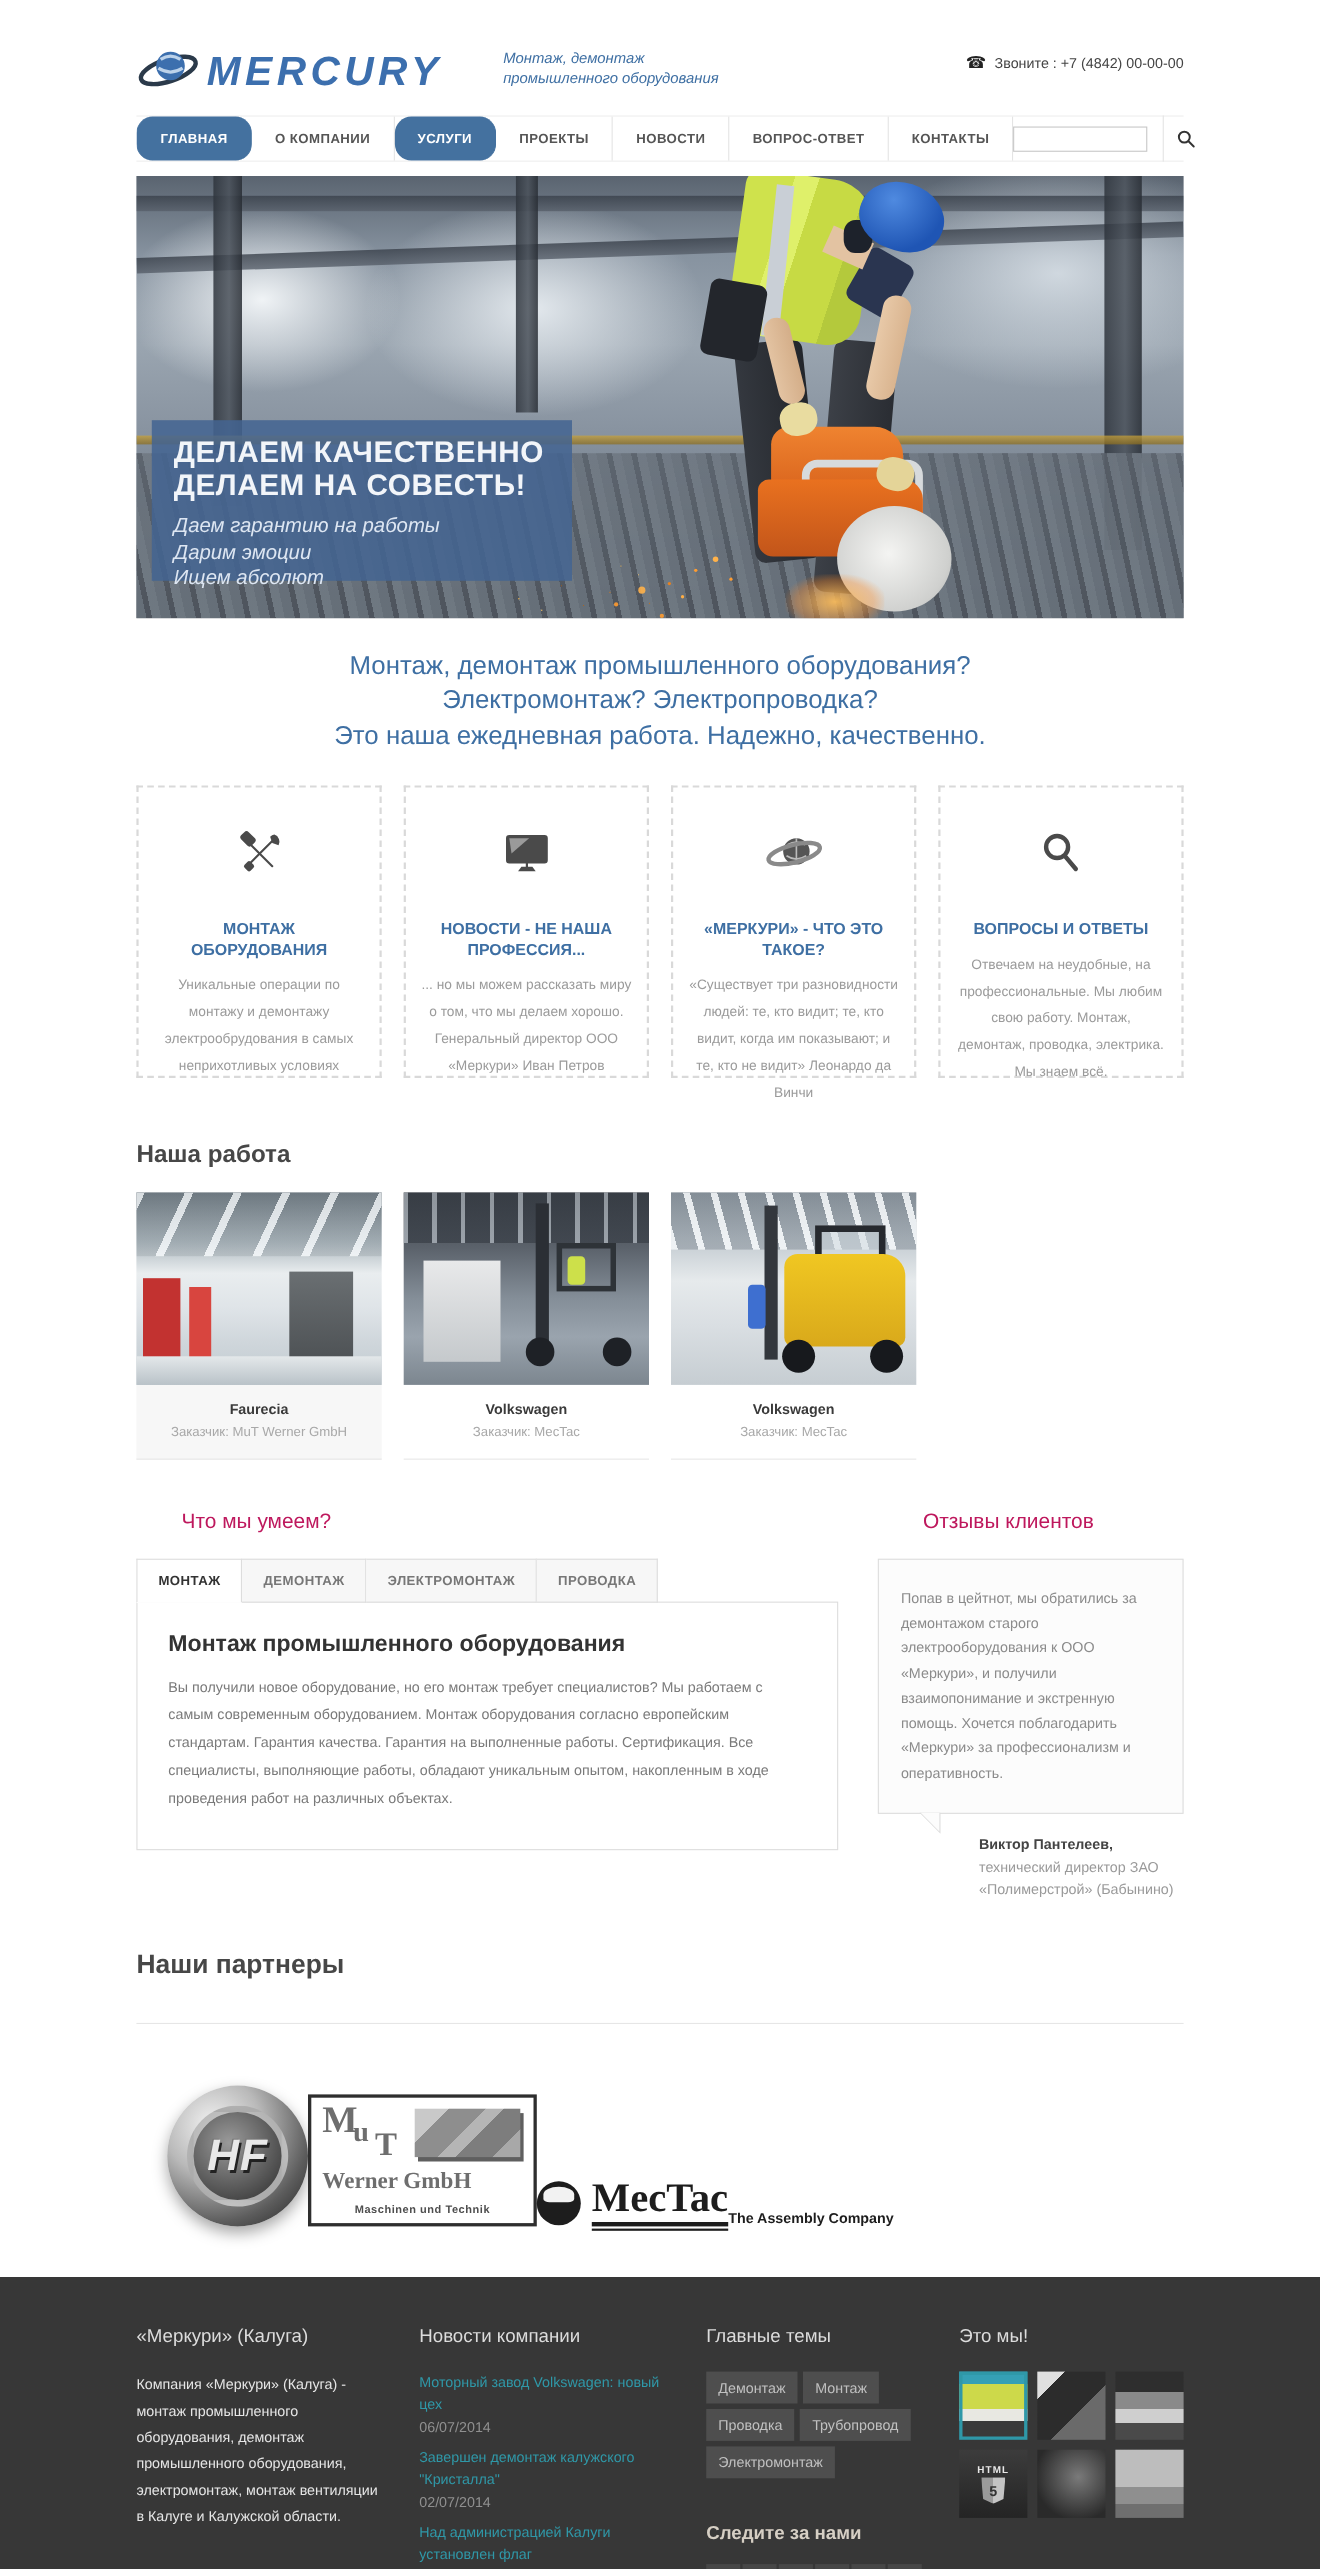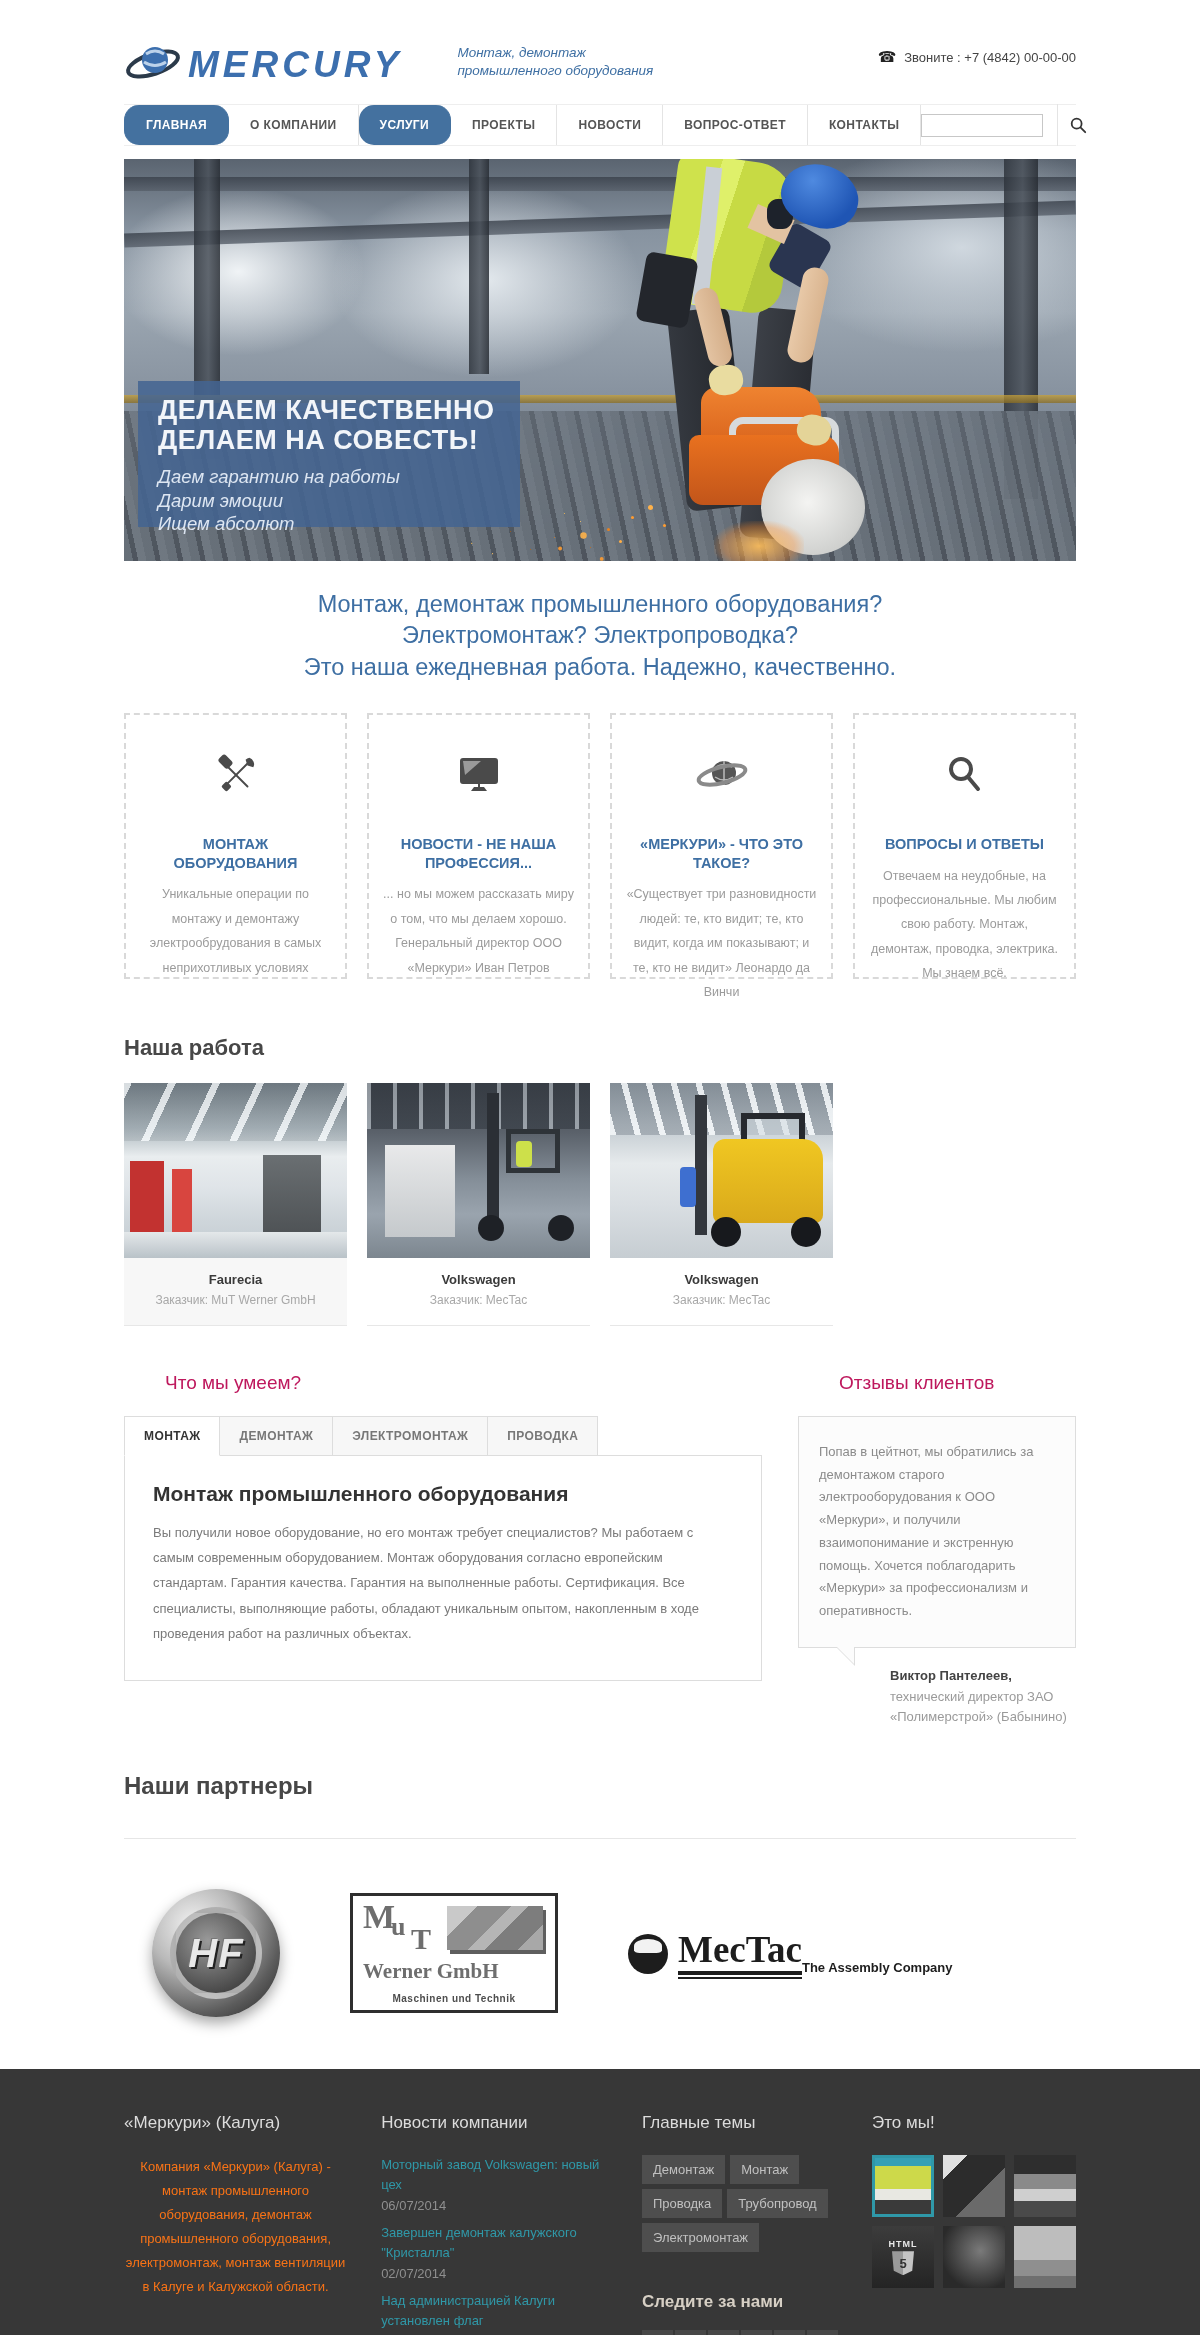--- a/index.html
+++ b/index.html
@@ -179,21 +179,21 @@
     border-left: 17px solid transparent; border-top: 17px solid #fcfcfc; z-index: 2; }
   .bubble:before { content: ""; position: absolute; left: 37px; bottom: -19px;
     border-left: 19px solid transparent; border-top: 19px solid #ddd; }
   .t-author { margin: 18px 0 0 92px; font-size: 13px; color: #9a9a9a; line-height: 1.6; }
   .t-author b { color: #444; }
 
   
   .partners { margin-top: 44px; }
   .partners .sec-heading { font-size: 24px; }
   .partners hr { border: none; border-top: 1px solid #e6e6e6; margin-top: 38px; }
-  .partner-row { display: flex; align-items: center; gap: 70px; margin-top: 44px; padding-left: 28px; height: 140px; }
+  .partner-row { display: flex; align-items: flex-end; margin-top: 44px; padding-left: 28px; height: 140px; }
   .p-hf { width: 128px; height: 128px; border-radius: 50%; cursor: pointer;
     background: radial-gradient(circle at 32% 28%, #f2f2f2, #b9b9b9 35%, #5c5c5c 70%, #1f1f1f 100%);
     display: flex; align-items: center; justify-content: center; box-shadow: 0 6px 14px rgba(0,0,0,.35); }
   .p-hf .inner { width: 92px; height: 92px; border-radius: 50%; border: 6px solid rgba(255,255,255,.55);
     background: radial-gradient(circle at 40% 35%, #9a9a9a, #474747 75%);
     display: flex; align-items: center; justify-content: center; }
   .p-hf .hf-text { font-size: 40px; font-weight: bold; font-style: italic; color: #e8e8e8;
     text-shadow: 2px 2px 0 #222, -1px -1px 0 #777; letter-spacing: 1px; }
   .p-mut { width: 208px; height: 120px; border: 3px solid #2e2e2e; background: #fff; position: relative;
     font-family: "Liberation Serif", serif; color: #6e6e6e; cursor: pointer; padding: 6px 10px; }
@@ -213,21 +213,21 @@
   .mectac-name { font-family: "Liberation Serif", serif; font-size: 37px; font-weight: bold; color: #1d1d1d;
     line-height: .95; border-bottom: 4px solid #1d1d1d; padding-bottom: 4px; position: relative; }
   .mectac-name:after { content: ""; display: block; position: absolute; left: 0; right: 0; bottom: -8px; border-top: 2px solid #1d1d1d; }
   .mectac-sub { margin-top: 12px; font-size: 13px; font-weight: bold; color: #1d1d1d; align-self: flex-end; }
 
   
   .site-footer { background: #373737; margin-top: 46px; padding: 44px 0 0; min-height: 430px; }
   .footer-cols { display: flex; gap: 34px; }
   .f-heading { color: #dcdcdc; font-size: 17px; font-weight: normal; margin-bottom: 22px; }
   .f-about { width: 238px; }
-  .f-about-text { color: #f97316; font-size: 13px; line-height: 1.85; text-align: center; }
+  .f-about-text { color: #e5e5e5; font-size: 13px; line-height: 1.85; }
   .f-news { width: 242px; }
   .news-link { display: block; color: #2f98a8; font-size: 13px; line-height: 1.5; text-decoration: none; cursor: pointer; }
   .news-date { color: #8f8f8f; font-size: 13px; margin: 4px 0 10px; }
   .f-topics { width: 196px; }
   .tag-cloud { display: flex; flex-wrap: wrap; gap: 5px; }
   .tag { background: #4e4e4e; color: #c0c0c0; font-size: 13px; padding: 7px 11px; cursor: pointer; }
   .follow-heading { margin-top: 40px; margin-bottom: 18px; color: #d6cfc4; font-size: 17px; font-weight: bold; }
   .social-row { display: flex; gap: 2px; }
   .social-btn { width: 33px; height: 33px; background: #474747; display: flex; align-items: center; justify-content: center;
     color: #efefef; cursor: pointer; border: none; }

